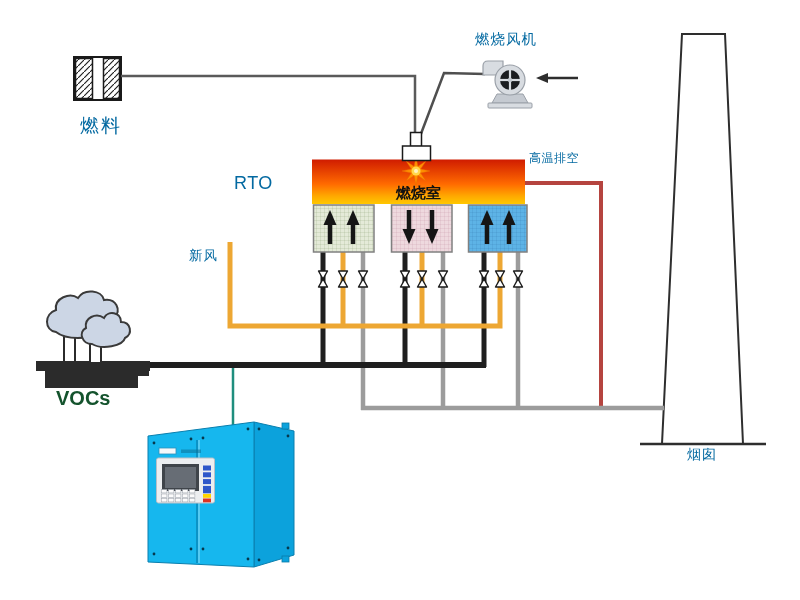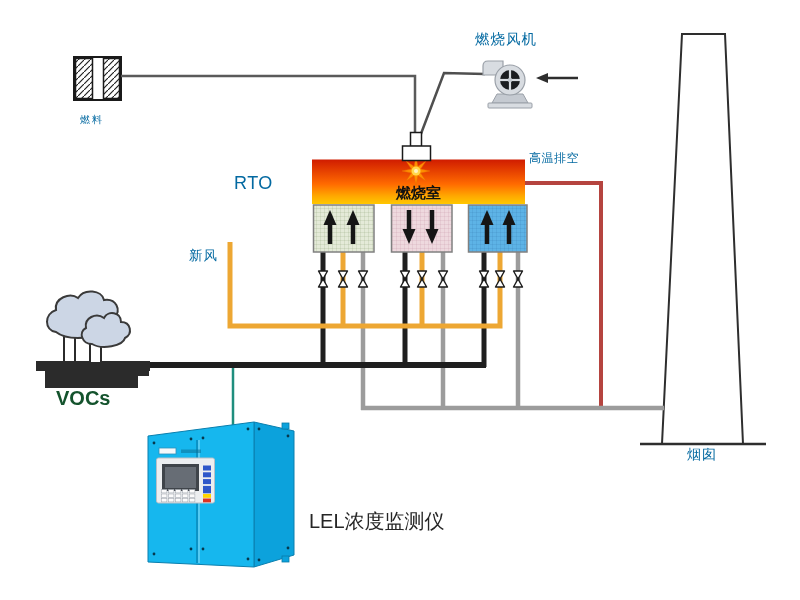--- a/index.html
+++ b/index.html
@@ -1,20 +1,20 @@
 <!DOCTYPE html>
 <html style="--pipe-vocs: #1f1f1f; --pipe-fresh-air: #eda733; --pipe-exhaust-gray: #9c9c9c; --pipe-hot-exhaust: #b5443f; --pipe-sample: #1f8e7e; --cabinet-front: #16b7ee; --cabinet-side: #0ca2dc; --tower-up-1: #e4ead8; --tower-down: #eed9de; --tower-up-2: #5db3e6; --chamber-top: #d01c00; --chamber-mid: #ff6a00; --chamber-bottom: #ffc800;"><head>
 <meta charset="utf-8">
 <style>
   html,body{margin:0;padding:0;background:#ffffff;}
   #canvas{position:relative;width:800px;height:600px;background:#ffffff;overflow:hidden;
           font-family:"Liberation Sans","DejaVu Sans",sans-serif;}
   #diagram-svg{position:absolute;left:0;top:0;}
   .lbl{position:absolute;color:#0369a1;white-space:nowrap;}
-  #lbl-fuel{left:80px;top:113px;font-size:10px;letter-spacing:2px;}
+  #lbl-fuel{left:80px;top:113px;font-size:19px;letter-spacing:2px;}
   #lbl-fan{left:475px;top:30px;font-size:14.5px;letter-spacing:1px;}
   #lbl-rto{left:234px;top:160px;font-size:18px;font-weight:normal;letter-spacing:.5px;margin-top:13px;}
   #lbl-chamber{left:312px;top:172px;width:213px;text-align:center;font-size:15px;font-weight:600;color:#111;margin-top:12px;}
   #lbl-exhaust{left:529px;top:150px;font-size:12px;letter-spacing:.5px;}
   #lbl-fresh{left:189px;top:247px;font-size:13.5px;letter-spacing:1px;font-family:Liberation Mono, monospace;}
   #lbl-vocs{left:56px;top:387px;font-size:20px;font-weight:600;color:#14532d;}
   #lbl-chimney{left:671px;top:446px;font-size:14px;letter-spacing:1px;margin-left:16px;}
   #lbl-monitor{left:309px;top:508px;font-size:20px;line-height:27px;color:#262626;}
   
   .pipe-black{stroke:var(--pipe-vocs);}
@@ -239,15 +239,14 @@
 
   <div class="lbl" id="lbl-fuel">燃料</div>
   <div class="lbl" id="lbl-fan">燃烧风机</div>
   <div class="lbl" id="lbl-rto">RTO</div>
   <div class="lbl" id="lbl-chamber">燃烧室</div>
   <div class="lbl" id="lbl-exhaust">高温排空</div>
   <div class="lbl" id="lbl-fresh">新风</div>
   <div class="lbl" id="lbl-vocs">VOCs</div>
   <div class="lbl" id="lbl-chimney">烟囱</div>
   <div class="lbl" id="lbl-monitor">
-    <div>LEL浓度监测仪</div>
   </div>
 </div>
 
 </body></html>

